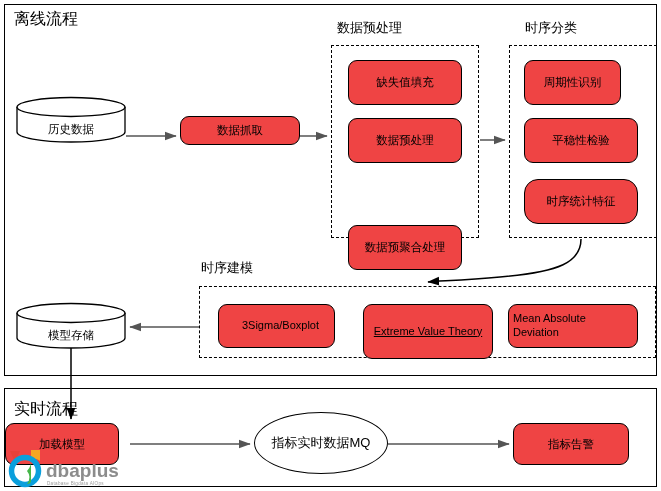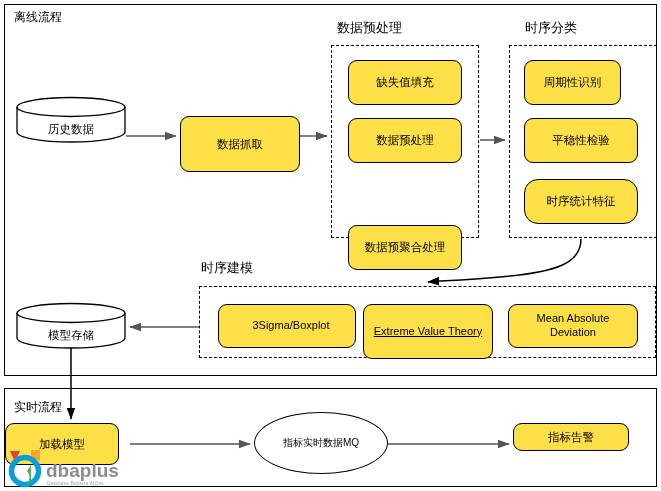--- a/index.html
+++ b/index.html
@@ -20,21 +20,21 @@
 
   
   .section-frame {
     position: absolute;
     border: 1.4px solid #000000;
     background: transparent;
     box-sizing: border-box;
   }
   .section-label {
     position: absolute;
-    font-size: 12px;
+    font-size: 16px;
     color: #000000;
     white-space: nowrap;
     line-height: 1;
   }
 
   
   .group-box {
     position: absolute;
     border: 1.3px dashed #000000;
     box-sizing: border-box;
@@ -48,44 +48,44 @@
     white-space: nowrap;
     line-height: 1;
   }
 
   
   .node {
     position: absolute;
     box-sizing: border-box;
     border: 1.3px solid #000000;
     border-radius: 9px;
-    background: #fde047;
+    background: #ef4444;
     display: flex;
     align-items: center;
     justify-content: center;
-    text-align: center;
+    text-align: left;
     font-size: 11.5px;
     color: #000000;
     line-height: 1.25;
     padding: 2px 4px;
   }
   .node.latin { font-size: 11px; }
 
   
   .ellipse {
     position: absolute;
     box-sizing: border-box;
     border: 1.3px solid #000000;
     border-radius: 50%;
     background: #ffffff;
     display: flex;
     align-items: center;
     justify-content: center;
     text-align: center;
-    font-size: 10px;
+    font-size: 13px;
     color: #000000;
   }
 
   
   .cylinder {
     position: absolute;
     box-sizing: border-box;
   }
   .cylinder .cyl-svg {
     position: absolute;
@@ -136,47 +136,47 @@
   <div class="group-box" style="left:199px; top:286px; width:457px; height:72px;"></div>
 
   <div class="cylinder" style="left:16px; top:97px; width:110px; height:45px;">
     <svg class="cyl-svg" width="110" height="45" viewBox="0 0 110 45">
       <path d="M1,10 L1,35 A54,10 0 0 0 109,35 L109,10" fill="#ffffff" stroke="#000000" stroke-width="1.3"></path>
       <ellipse cx="55" cy="10" rx="54" ry="9.5" fill="#ffffff" stroke="#000000" stroke-width="1.3"></ellipse>
     </svg>
     <div class="cyl-label" style="top:25px;">历史数据</div>
   </div>
 
-  <div class="node" style="left:180px; top:116px; width:120px; height:56px;">数据抓取</div>
+  <div class="node" style="left:180px; top:116px; width:120px; height:29px;">数据抓取</div>
 
   <div class="node" style="left:348px; top:60px; width:114px; height:45px;">缺失值填充</div>
   <div class="node" style="left:348px; top:118px; width:114px; height:45px;">数据预处理</div>
   <div class="node" style="left:348px; top:179px; width:114px; height:45px;margin-top:46px;">数据预聚合处理</div>
 
   <div class="node" style="left:524px; top:60px; width:97px; height:45px;">周期性识别</div>
   <div class="node" style="left:524px; top:118px; width:114px; height:45px;">平稳性检验</div>
   <div class="node" style="left:524px; top:179px; width:114px; height:45px;border-radius:14px;">时序统计特征</div>
 
-  <div class="node latin" style="left:218px; top:304px; width:138px; height:44px;padding-left:12px;">3Sigma/Boxplot</div>
+  <div class="node latin" style="left:218px; top:304px; width:117px; height:44px;padding-left:12px;">3Sigma/Boxplot</div>
   <div class="node latin" style="left:363px; top:304px; width:130px; height:55px;text-decoration:underline;">Extreme Value Theory</div>
   <div class="node latin" style="left:508px; top:304px; width:130px; height:44px;">Mean Absolute Deviation</div>
 
   <div class="cylinder" style="left:16px; top:303px; width:110px; height:58px;">
     <svg class="cyl-svg" width="110" height="45" viewBox="0 0 110 45">
       <path d="M1,10 L1,35 A54,10 0 0 0 109,35 L109,10" fill="#ffffff" stroke="#000000" stroke-width="1.3"></path>
       <ellipse cx="55" cy="10" rx="54" ry="9.5" fill="#ffffff" stroke="#000000" stroke-width="1.3"></ellipse>
     </svg>
     <div class="cyl-label" style="top:25px;">模型存储</div>
   </div>
 
   <div class="node" style="left:5px; top:423px; width:114px; height:42px;">加载模型</div>
 
   <div class="ellipse" style="left:254px; top:412px; width:134px; height:62px;">指标实时数据MQ</div>
 
-  <div class="node" style="left:513px; top:423px; width:116px; height:28px;">指标告警</div>
+  <div class="node" style="left:513px; top:423px; width:116px; height:42px;">指标告警</div>
 
   <svg class="conn" style="left:0; top:0;" width="661" height="491" viewBox="0 0 661 491">
     <defs>
       <marker id="arrowGray" markerWidth="9" markerHeight="9" refX="7.5" refY="3.2" orient="auto" markerUnits="strokeWidth">
         <path d="M0,0.3 L8,3.2 L0,6.1 z" fill="#555555"></path>
       </marker>
       <marker id="arrowBlack" markerWidth="9" markerHeight="9" refX="7.5" refY="3.2" orient="auto" markerUnits="strokeWidth">
         <path d="M0,0.3 L8,3.2 L0,6.1 z" fill="#000000"></path>
       </marker>
     </defs>

